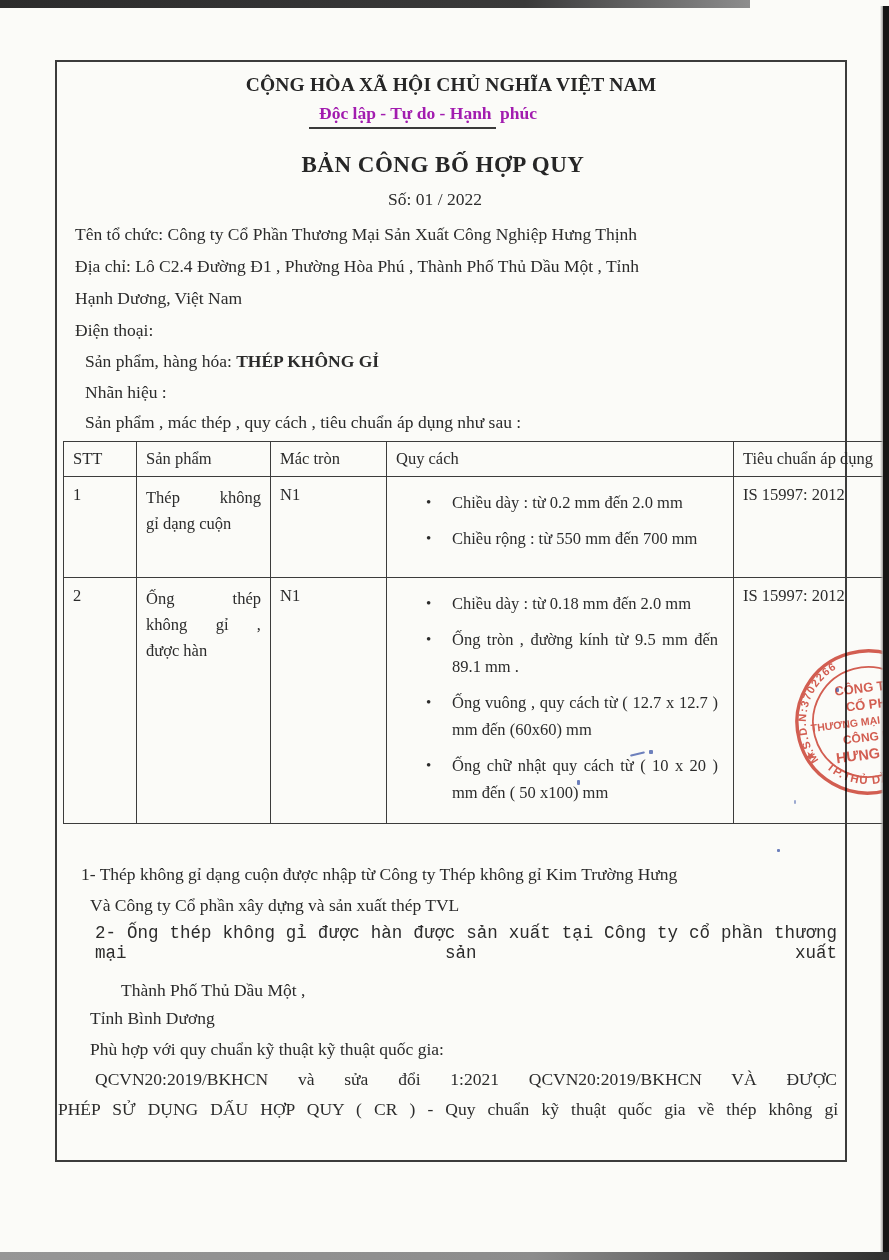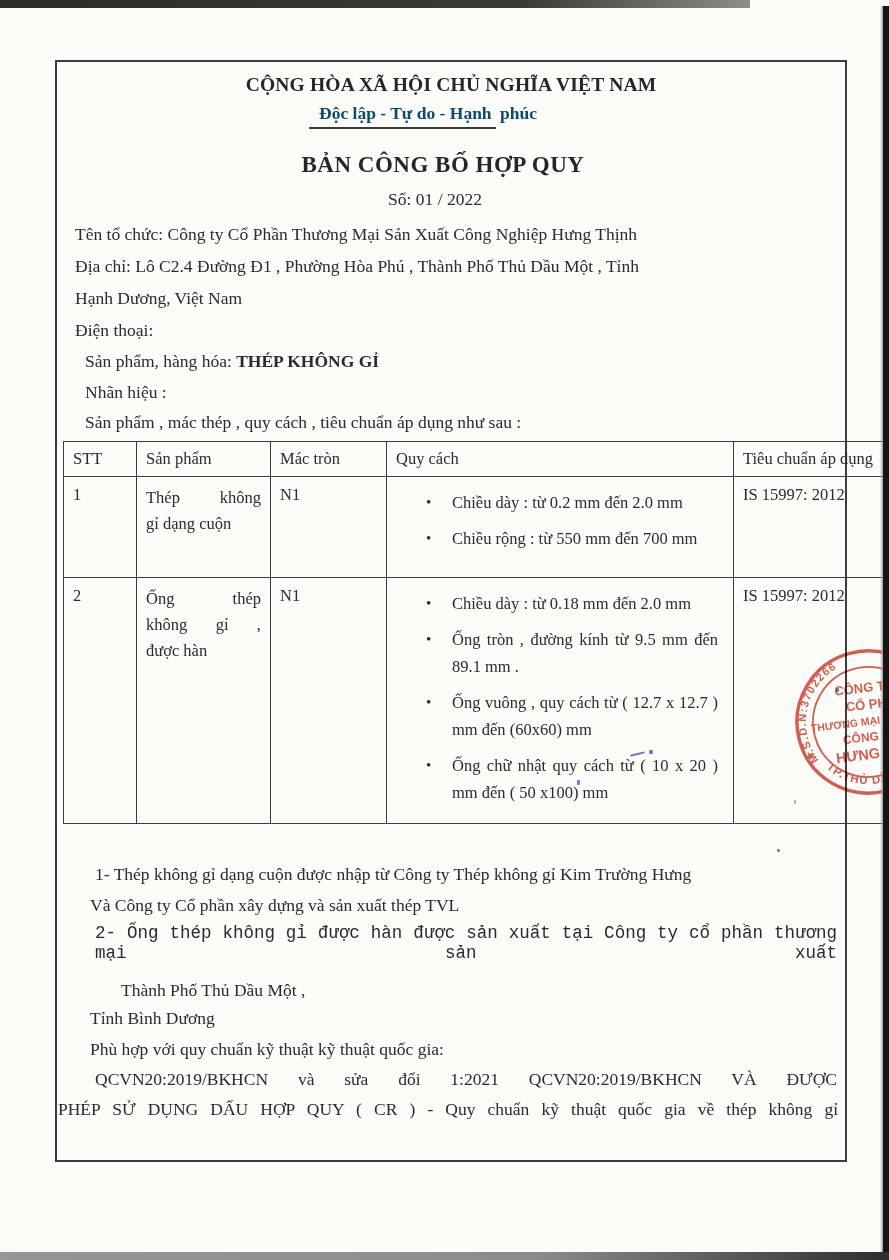--- a/index.html
+++ b/index.html
@@ -20,21 +20,21 @@
 
   
   .frame{
     position:absolute;left:55px;top:60px;width:788px;height:1098px;
     border:2px solid #3c3c3c;background:transparent;z-index:2;
   }
   .abs{position:absolute;}
   .center{width:100%;text-align:center;}
 
   .nat-header{font-weight:bold;font-size:19.5px;letter-spacing:.2px;color:#262626;}
-  .motto-wrap{font-weight:bold;font-size:17.5px;color:#0c4a6e;}
+  .motto-wrap{font-weight:bold;font-size:17.5px;color:#a21caf;}
   .motto-u{display:inline-block;border-bottom:2.5px solid #3a3a3a;padding:0 4px 3px 10px;}
   .doc-title{font-weight:bold;font-size:23px;letter-spacing:.5px;color:#262626;}
   .doc-number{font-size:17.5px;}
 
   .bodyline{font-size:17.5px;white-space:nowrap;color:#2b2b2b;}
   .bold{font-weight:bold;}
 
   
   table.spec{border-collapse:collapse;table-layout:fixed;width:780px;font-size:16.5px;color:#2b2b2b;}
   table.spec td,table.spec th{
@@ -154,21 +154,21 @@
               <span class="mark">•</span>
               <span class="txt">Ống chữ nhật quy cách từ ( 10 x 20 ) mm đến ( 50 x100) mm</span>
             </li>
           </ul>
         </td>
         <td class="pad-top">IS 15997: 2012</td>
       </tr>
     </tbody>
       </table>
 
-    <div class="abs noteline" style="left:38px;top:802px;">1-  Thép không gỉ dạng cuộn được nhập từ Công ty Thép không gỉ Kim Trường Hưng</div>
+    <div class="abs noteline" style="left:24px;top:802px;">1-  Thép không gỉ dạng cuộn được nhập từ Công ty Thép không gỉ Kim Trường Hưng</div>
     <div class="abs noteline" style="left:33px;top:833px;">Và Công ty Cổ phần xây dựng và sản xuất thép TVL</div>
 
     <div class="abs noteline stretch" style="left:38px;top:861px;width:742px;font-family:Liberation Mono, monospace;">2-  Ống thép không gỉ được hàn được sản xuất tại Công ty cổ phần thương mại sản xuất</div>
     <div class="abs noteline" style="left:64px;top:918px;">Thành Phố Thủ Dầu Một ,</div>
 
     <div class="abs noteline" style="left:33px;top:946px;">Tỉnh Bình Dương</div>
     <div class="abs noteline" style="left:33px;top:977px;">Phù hợp với quy chuẩn kỹ thuật kỹ thuật quốc gia:</div>
 
     <div class="abs noteline stretch" style="left:38px;top:1007px;width:742px;">QCVN20:2019/BKHCN và sửa đổi 1:2021 QCVN20:2019/BKHCN VÀ ĐƯỢC</div>
     <div class="abs noteline stretch" style="left:1px;top:1037px;width:780px;">PHÉP SỬ DỤNG DẤU HỢP QUY ( CR ) -  Quy chuẩn kỹ thuật quốc gia về thép không gỉ</div>

